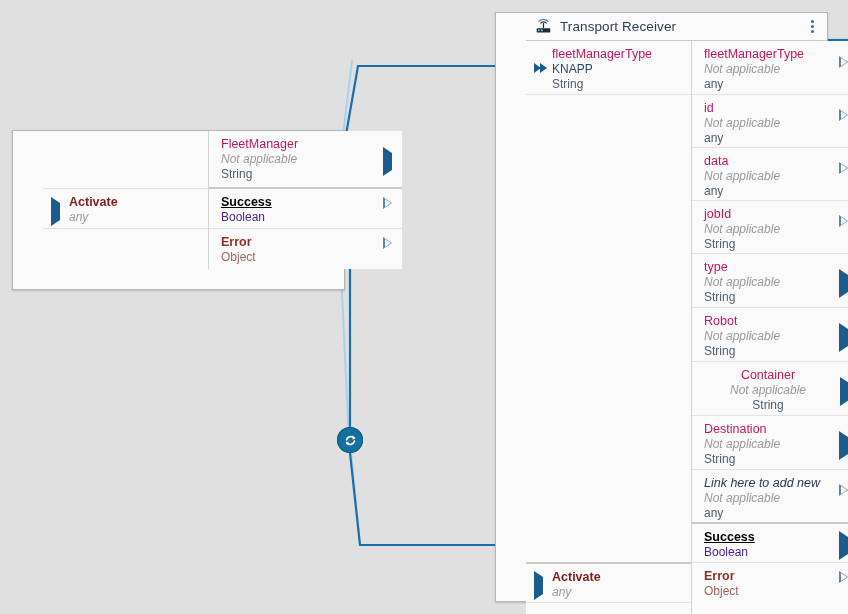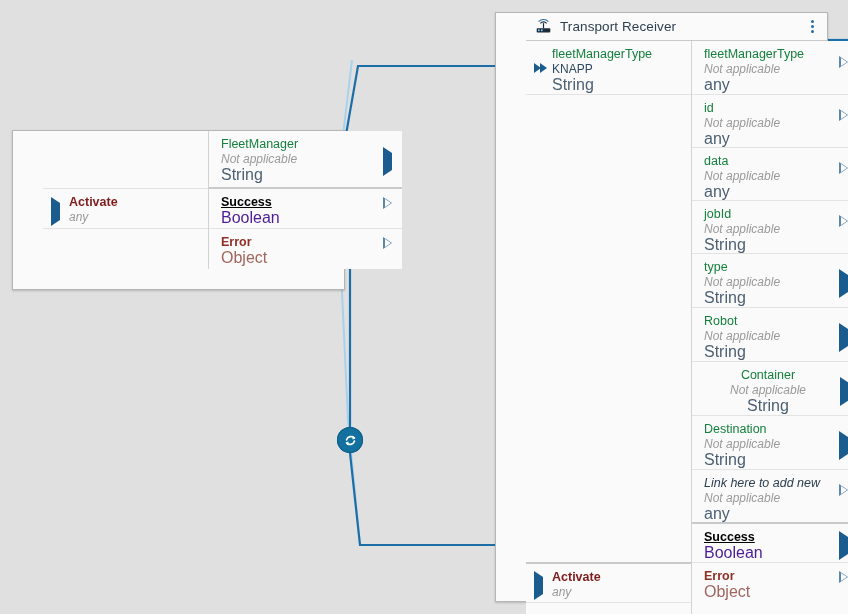--- a/index.html
+++ b/index.html
@@ -47,24 +47,24 @@
 
   .port{
     position:relative;
     box-sizing:border-box;
     border-bottom:1px solid #e3e3e3;
     padding:6px 8px 6px 26px;
     min-height:54px;
   }
   .port.out{padding:6px 26px 6px 12px;}
   .port:last-child{border-bottom:none;}
-  .port .pname{font-size:12.5px;color:#15803d;line-height:15px;white-space:nowrap;}
+  .port .pname{font-size:12.5px;color:#be185d;line-height:15px;white-space:nowrap;}
   .port .pval{font-size:12px;color:#9a9a9a;font-style:italic;line-height:15px;white-space:nowrap;}
   .port .pval.concrete{font-style:normal;color:#2f4960;}
-  .port .ptype{font-size:16px;color:#4d6072;line-height:15px;white-space:nowrap;}
+  .port .ptype{font-size:12px;color:#4d6072;line-height:15px;white-space:nowrap;}
 
   .port.bold .pname{font-weight:bold;color:#7f1d1d;}
   .port.success .pname{color:#000000;font-weight:bold;text-decoration:underline;}
   .port.success .ptype{color:#4c1d95;}
   .port.error .pname{color:#8f3026;font-weight:bold;}
   .port.error .ptype{color:#a0655e;}
   .port.addnew .pname{font-style:italic;color:#2b3e50;}
   .port.blank{min-height:54px;padding:0;}
 
   

